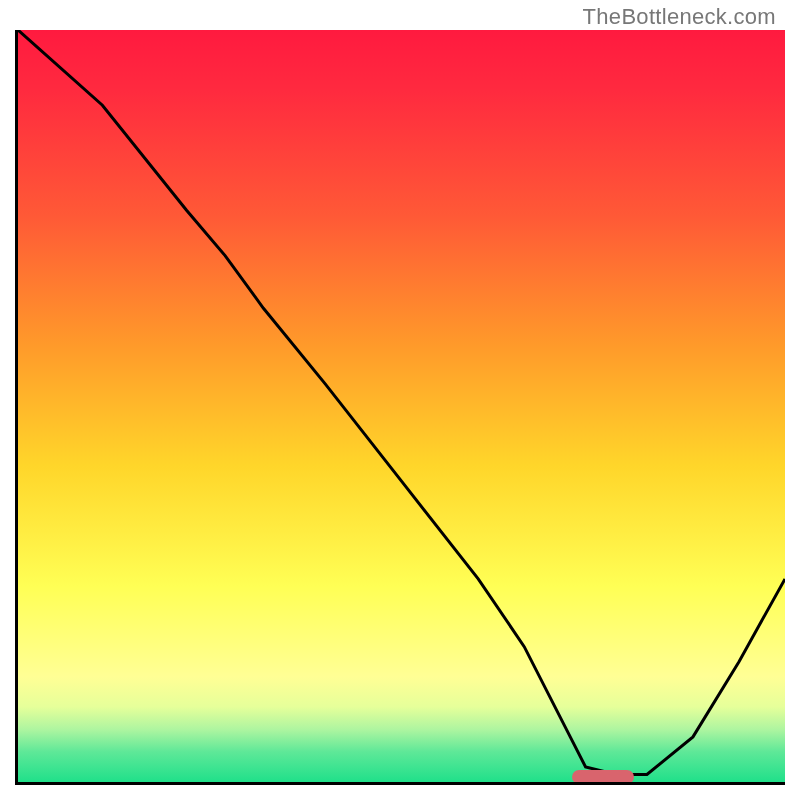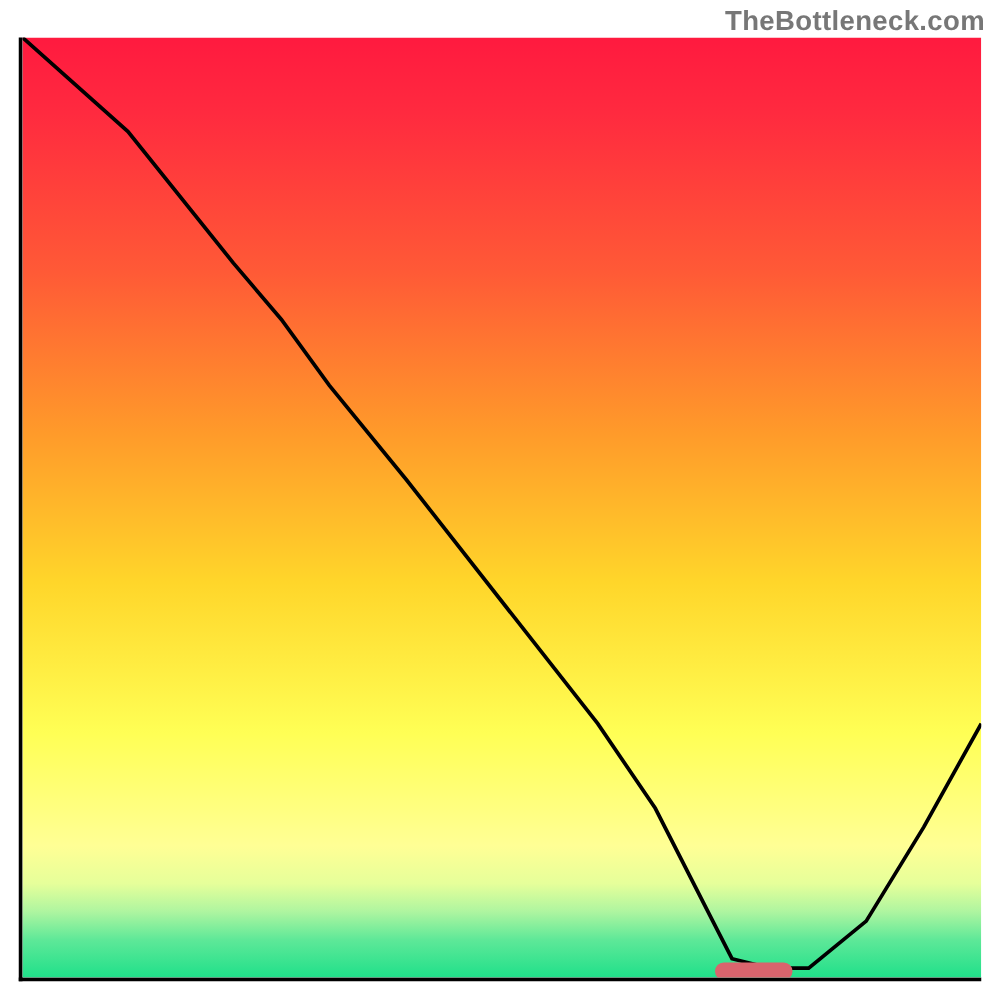--- a/index.html
+++ b/index.html
@@ -12,23 +12,23 @@
     overflow: hidden;
   }
   .wrap {
     position: relative;
     width: 800px;
     height: 800px;
   }
   .watermark {
     position: absolute;
     top: 4px;
-    right: 12px;
+    right: 24px;
     font-size: 22px;
-    font-weight: bold;
+    font-weight: normal;
     color: #777777;
     letter-spacing: 0.3px;
     z-index: 10;
   }
   .plot-frame {
     position: absolute;
     left: 15px;
     top: 30px;
     width: 770px;
     height: 755px;

